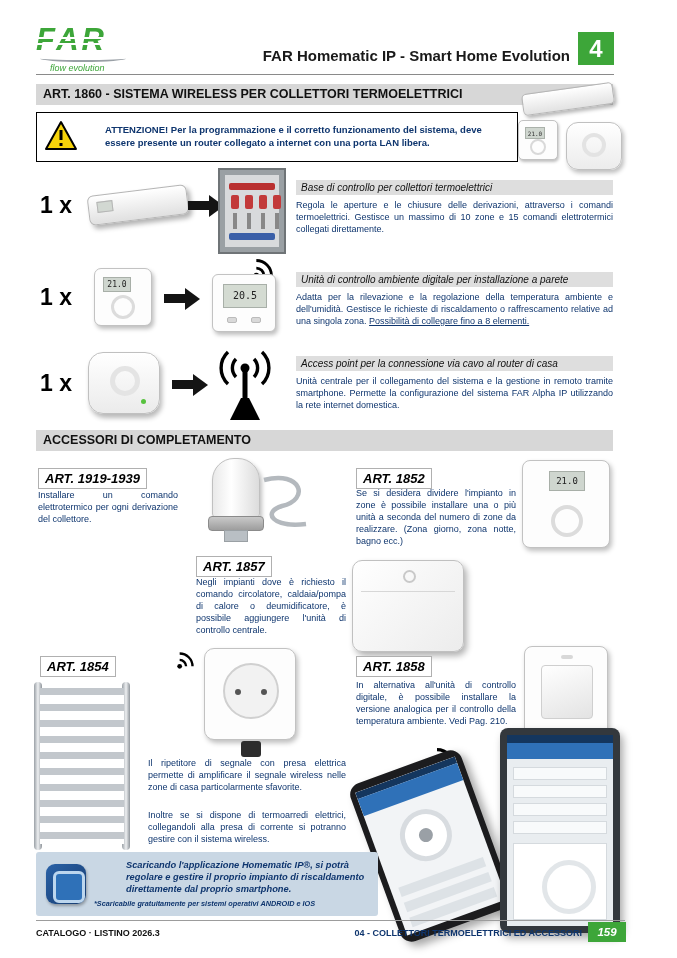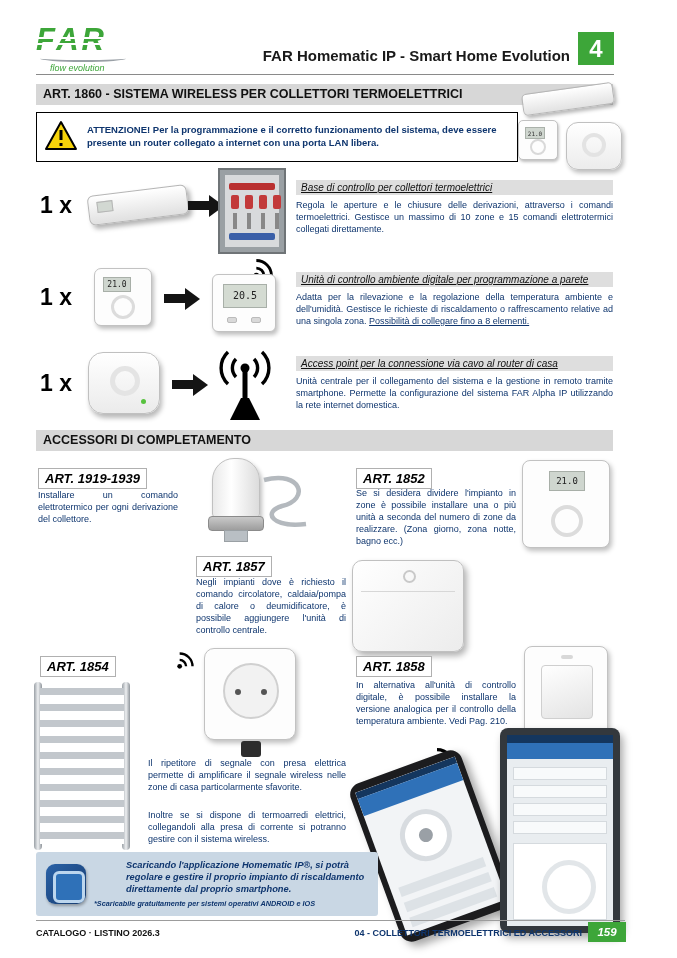--- a/index.html
+++ b/index.html
@@ -22,21 +22,21 @@
   .header-rule { position:absolute; left:36px; top:74px; width:578px; border-top:1.5px solid #8a8a8a; }
 
   
   .bar { position:absolute; left:36px; width:577px; height:21px; background:#d7d7d7;
     font-size:12.5px; font-weight:bold; color:#111; line-height:21px; padding-left:7px; }
   .bar.main { top:84px; }
   .bar.acc { top:430px; }
 
   
   .warning-box { position:absolute; left:36px; top:112px; width:482px; height:50px; border:1.3px solid #000;
-    display:flex; align-items:center; gap:9px; padding:4px 8px 4px 7px; background:#fff; }
+    display:flex; align-items:center; gap:27px; padding:4px 8px 4px 7px; background:#fff; }
   .warning-text { font-size:9.5px; font-weight:bold; color:#0e356e; line-height:1.35; }
   .warn-svg { flex:0 0 34px; }
 
   .warn-cluster { position:absolute; left:518px; top:80px; width:125px; height:92px; }
   .strip-sm { position:absolute; left:4px; top:8px; width:92px; height:22px; background:linear-gradient(#ffffff,#e2e2e2);
     border:1px solid #b5b5b5; border-radius:5px; box-shadow:2px 3px 4px rgba(0,0,0,.28); transform:rotate(-8deg); }
   .thermo-sm { position:absolute; left:0px; top:40px; width:40px; height:40px; background:#fdfdfd; border:1px solid #c2c2c2;
     border-radius:5px; box-shadow:1px 2px 3px rgba(0,0,0,.25); }
   .thermo-sm .lcd { position:absolute; left:6px; top:6px; width:20px; height:12px; background:#cfd6cf; border:1px solid #aab1aa;
     font-family:"DejaVu Sans Mono", monospace; font-size:6px; line-height:11px; text-align:center; color:#333; }
@@ -44,21 +44,21 @@
   .ap-sm { position:absolute; left:48px; top:42px; width:56px; height:48px; background:linear-gradient(#ffffff,#ececec);
     border:1px solid #c0c0c0; border-radius:12px; box-shadow:2px 3px 4px rgba(0,0,0,.25); }
   .ap-sm .ring { position:absolute; left:15px; top:10px; width:24px; height:24px; border:4px solid #e3e3e3; border-radius:50%; }
 
   
   .qty { position:absolute; left:40px; font-size:23px; font-weight:bold; color:#000; }
   .arrow { position:absolute; width:22px; height:9px; background:#141414; }
   .arrow::after { content:""; position:absolute; right:-14px; top:-6.5px; width:0; height:0;
     border-left:15px solid #141414; border-top:11px solid transparent; border-bottom:11px solid transparent; }
   .txtcol { position:absolute; left:296px; width:317px; }
-  .item-title { background:#dedede; font-size:10px; font-style:italic; text-decoration:underline; color:#111;
+  .item-title { background:#dedede; font-size:10px; font-style:italic; color:#111;
     padding:2px 5px; }
   .item-desc { margin-top:5px; font-size:9px; color:#0e356e; text-align:justify; line-height:1.33; }
   .u { text-decoration:underline; }
 
   .strip-lg { position:absolute; left:88px; top:190px; width:100px; height:30px; background:linear-gradient(#ffffff,#e0e0e0);
     border:1px solid #b5b5b5; border-radius:6px; box-shadow:3px 4px 5px rgba(0,0,0,.3); transform:rotate(-7deg); }
   .strip-lg::after { content:""; position:absolute; left:8px; top:6px; width:14px; height:9px; background:#d2d8d2; border:1px solid #b5b5b5; }
 
   .manifold { position:absolute; left:218px; top:168px; width:68px; height:86px; background:#9aa0a4; border:2px solid #6f7477; padding:5px; }
   .mf-inner { width:100%; height:100%; background:#d8dadc; position:relative; }
@@ -245,21 +245,21 @@
       <path d="M4 13 a7 7 0 0 1 7 7" stroke="#000" stroke-width="2.6" fill="none"></path>
       <path d="M4 6 a14 14 0 0 1 14 14" stroke="#000" stroke-width="2.6" fill="none"></path>
     </svg>
   </span>
   <div class="digital">
     <div class="lcd">20.5</div>
     <span class="btn b1"></span>
     <span class="btn b2"></span>
   </div>
   <div class="txtcol" style="top:272px">
-    <div class="item-title">Unità di controllo ambiente digitale per programmazione a parete</div>
+    <div class="item-title">Unità di controllo ambiente digitale per installazione a parete</div>
     <div class="item-desc"><span>Adatta per la rilevazione e la regolazione della temperatura ambiente e dell'umidità. Gestisce le richieste di riscaldamento o raffrescamento relative ad una singola zona. </span><span class="u">Possibilità di collegare fino a 8 elementi.</span></div>
   </div>
 
   <div class="qty" style="top:370px">1 x</div>
   <div class="accesspoint">
     <div class="ring"></div>
     <div class="led"></div>
   </div>
   <div class="arrow" style="left:172px; top:380px"></div>
   <span class="sig-icon" style="left:214px; top:346px">

